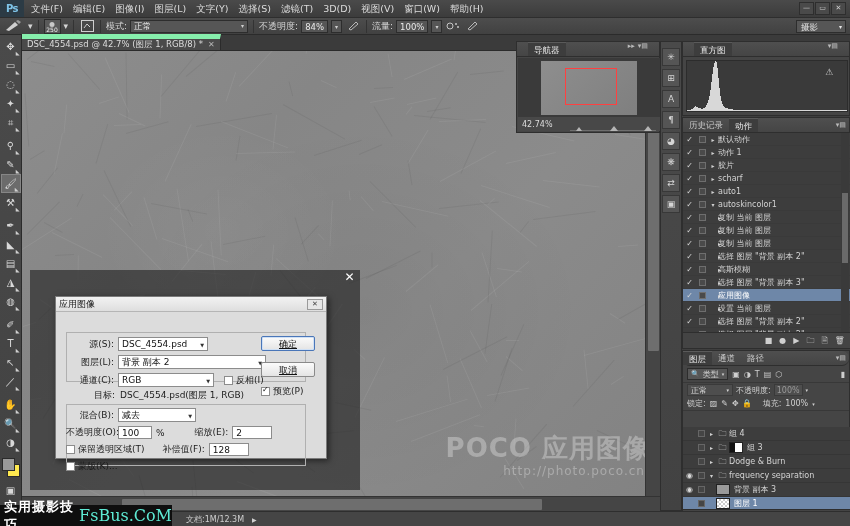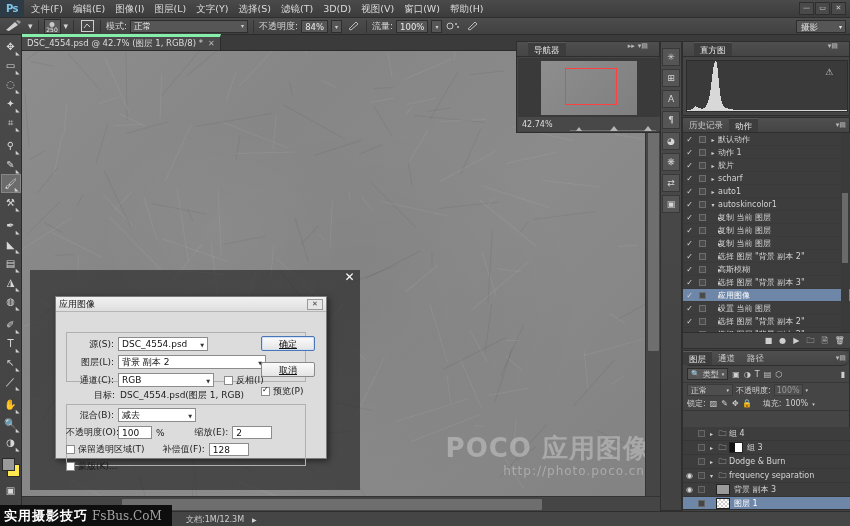--- a/index.html
+++ b/index.html
@@ -74,21 +74,21 @@
     height:13px; line-height:12px; font-size:8.5px; padding:0 12px 0 4px; color:#e8e8e8;
     position:relative; min-width:50px;
   }
 
   
   .tabbar {
     position:absolute; left:22px; top:35px; width:828px; height:16px;
     background:#3b3b3b; border-bottom:1px solid #2b2b2b; display:flex; align-items:flex-end;
   }
   .doc-tab {
-    height:16px; background:#4a4a4a; border-right:1px solid #2b2b2b; border-top:3px solid #86efac;
+    height:16px; background:#4a4a4a; border-right:1px solid #2b2b2b; border-top:5px solid #86efac;
     display:flex; align-items:center; padding:0 5px; font-size:8.5px; color:#dcdcdc; gap:5px;
   }
   .doc-tab .closex { font-size:8px; color:#b5b5b5; }
 
   
   .toolbar {
     position:absolute; left:0; top:35px; width:22px; height:491px;
     background: linear-gradient(#4a4a4a,#424242);
     border-right:1px solid #2b2b2b;
     padding-top:2px;
@@ -268,21 +268,21 @@
   .status {
     position:absolute; left:22px; bottom:0; width:828px; height:15px;
     background:#454545; border-top:1px solid #2e2e2e; display:flex; align-items:center;
     font-size:8px; color:#d0d0d0; padding-left:6px; gap:8px;
   }
   .fsbus {
     position:absolute; left:0; bottom:0; width:172px; height:21px; background:#0e0e0e;
     display:flex; align-items:center; gap:4px; padding-left:4px; z-index:40;
   }
   .fsbus .cn { font-size:13px; font-weight:bold; color:#fff; letter-spacing:1px; }
-  .fsbus .en { font-size:12px; color:#a3a3a3; font-family:"DejaVu Serif","Liberation Serif",serif; }
+  .fsbus .en { font-size:16px; color:#5eead4; font-family:"DejaVu Serif","Liberation Serif",serif; }
 </style>
 </head>
 <body>
 
 <div class="app">
 
   <div class="menubar">
     <div class="ps-logo">Ps</div>
     <div id="menu-items" style="display:flex;">
         <div class="menu-item">文件(F)</div>

